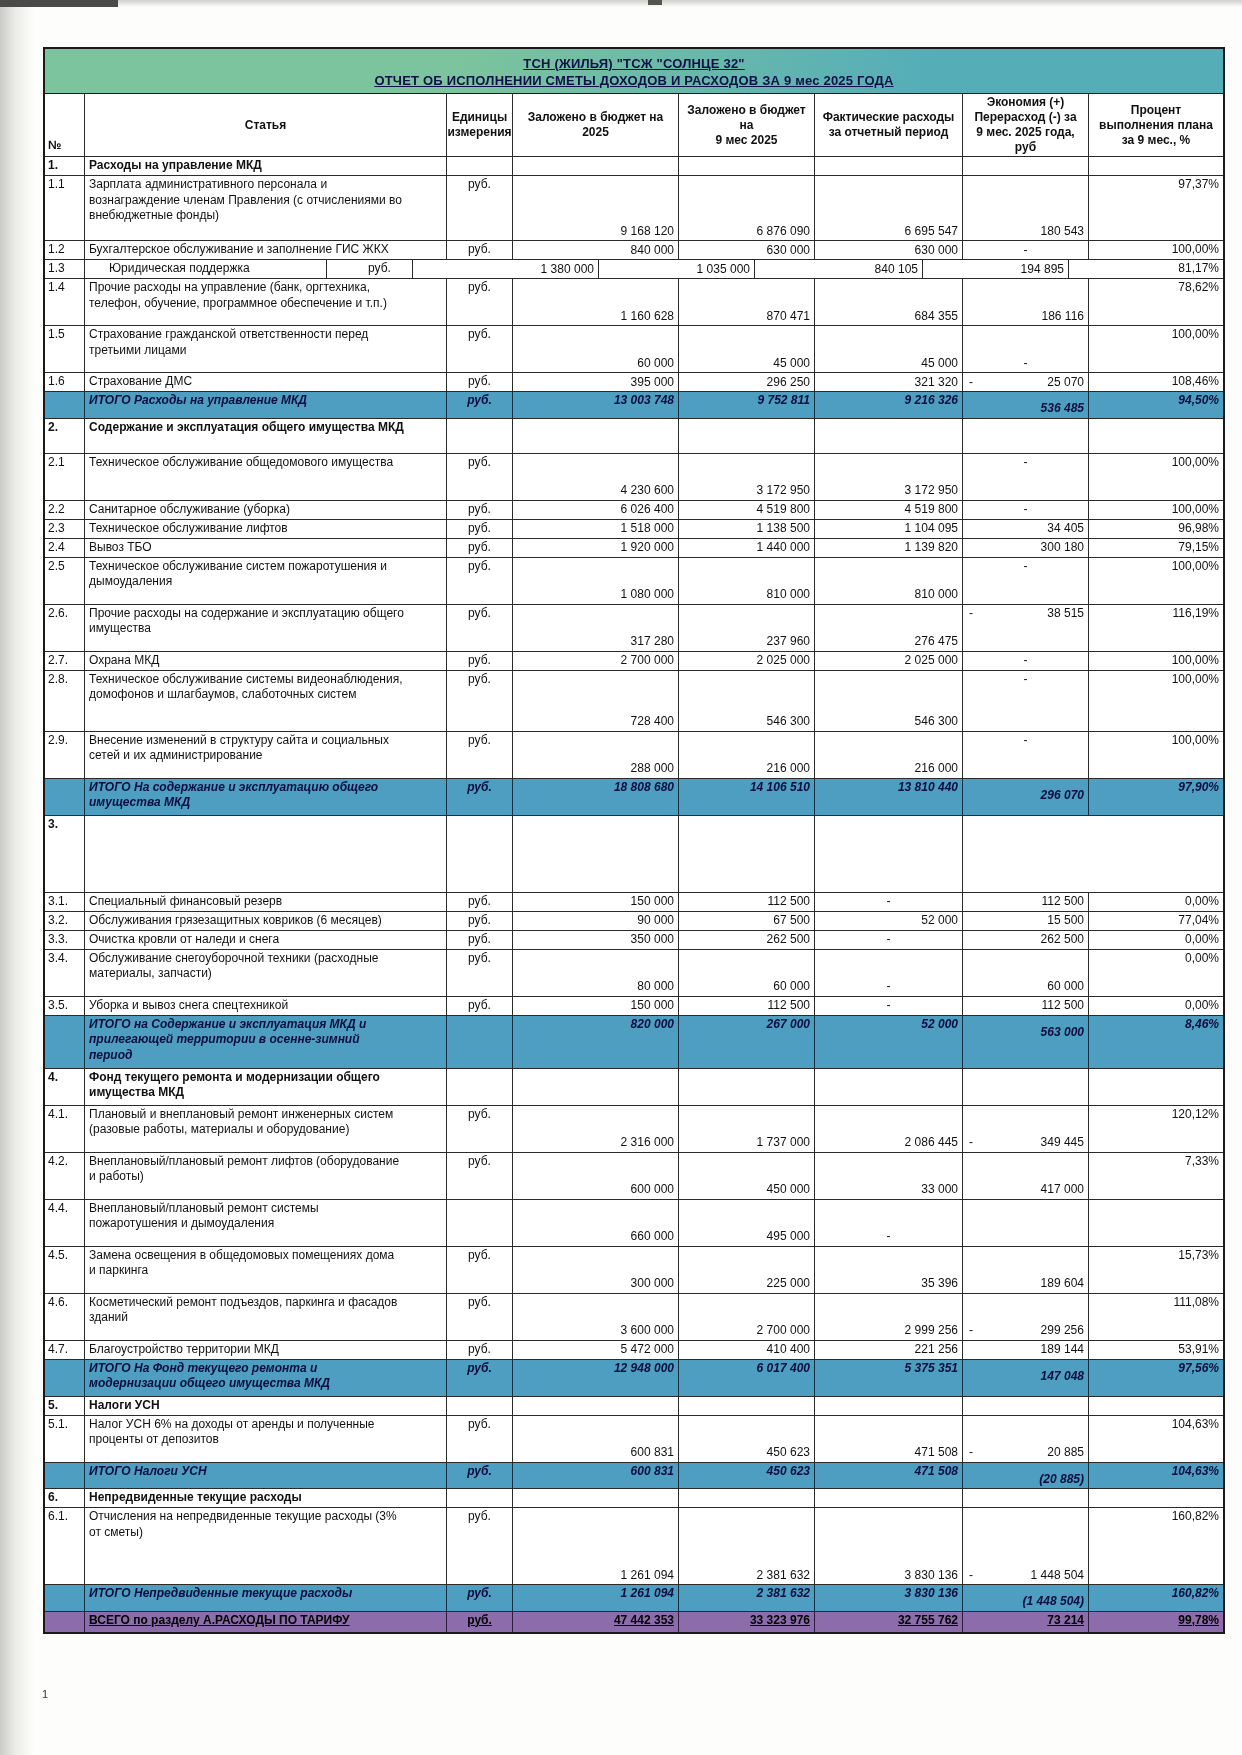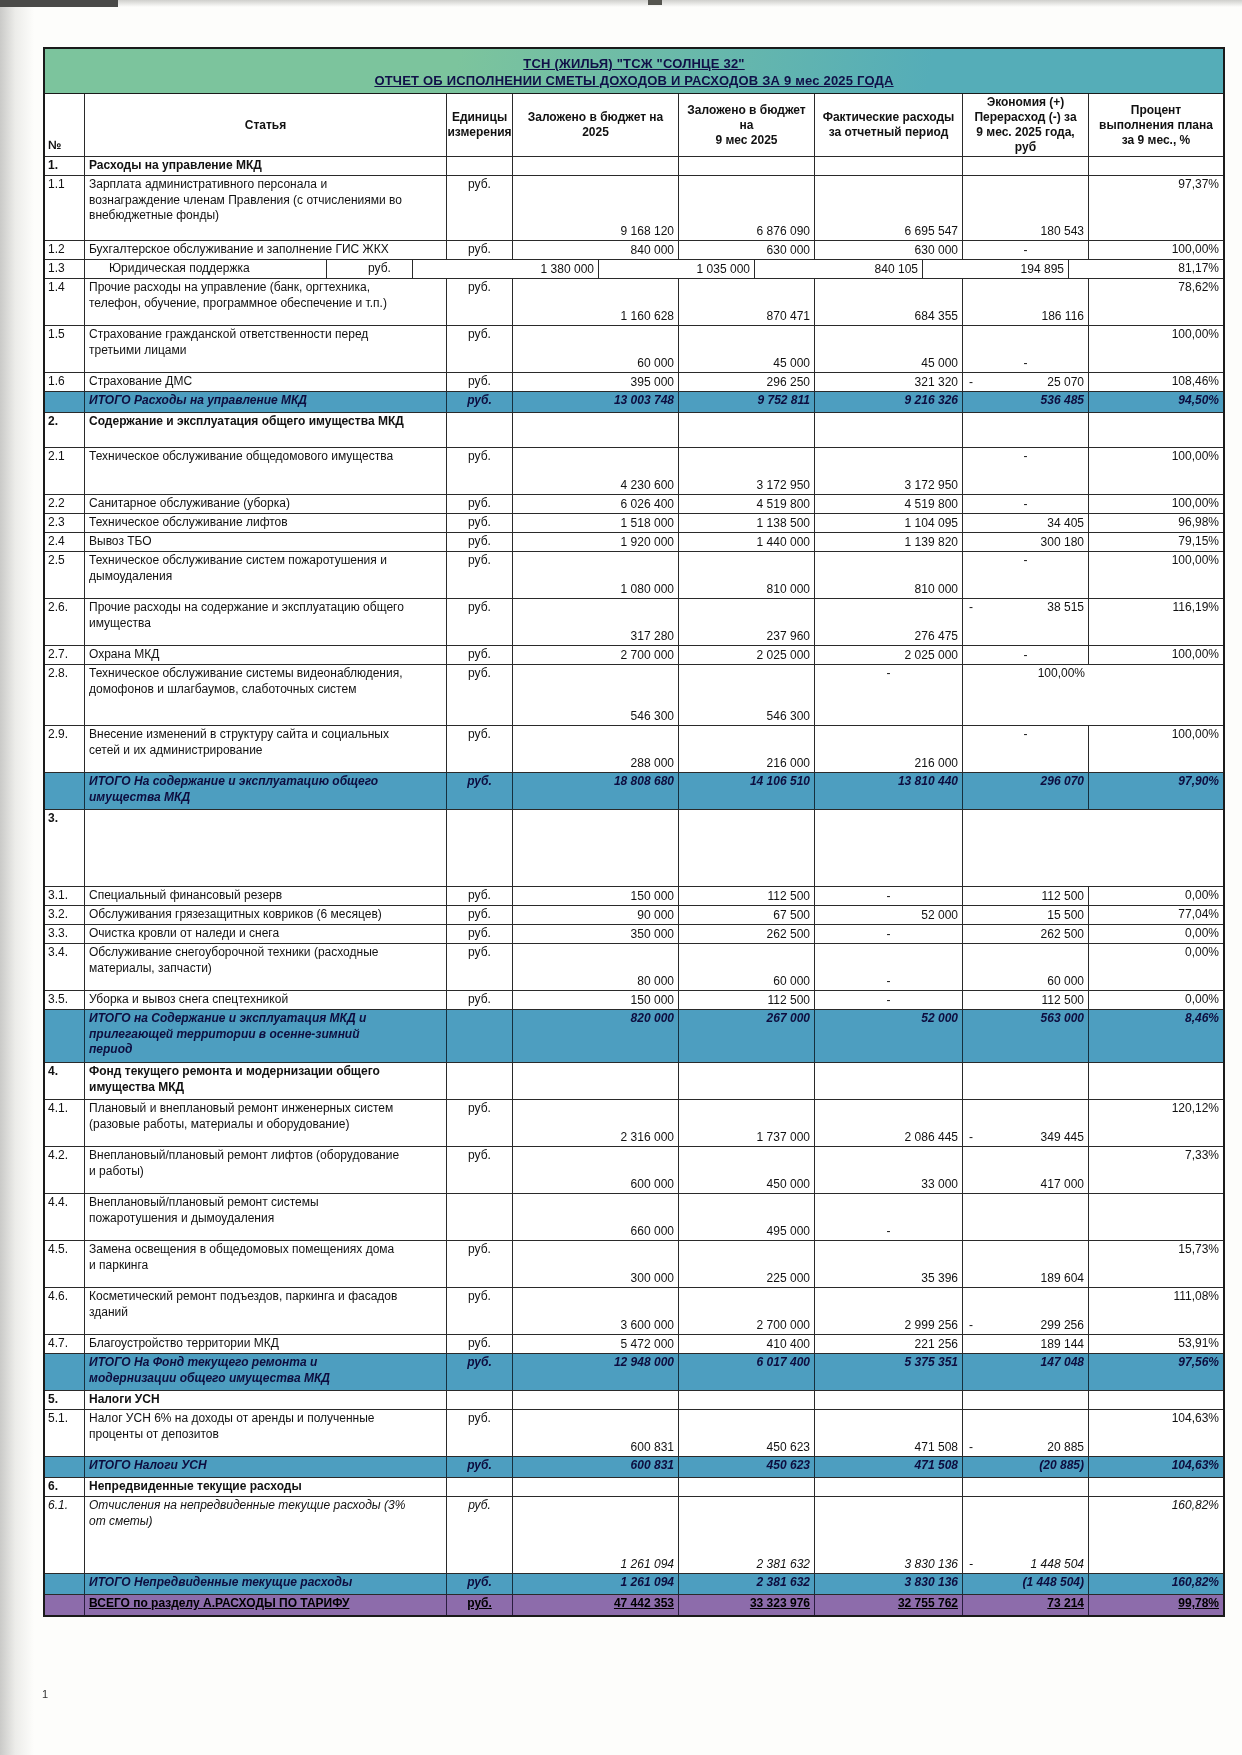--- a/index.html
+++ b/index.html
@@ -74,21 +74,21 @@
   }
   .row.colhead .cell.c-num{justify-content:flex-end;align-items:flex-start;padding-bottom:3px;}
 
   
   .row.sec .c-name{font-weight:bold;}
   .row.sec .c-num{font-weight:bold;}
   .row.total{background:var(--total-bg);}
   .row.total .cell{font-weight:bold;font-style:italic;color:#0d0d3f;border-right-color:#14303f;}
   .row.total .c-val,.row.total .c-pct{justify-content:flex-start;}
   .row.total .c-val .v{margin-top:0;}
-  .row.total .econ-in{margin-top:0;}
+  .row.total .econ-in{margin-top:8px;}
   .row.grand{background:var(--grand-bg);}
   .row.grand .cell{font-weight:bold;color:#000000;border-right-color:#2b1d3f;}
   .row.grand .cell span{text-decoration:underline;}
   .row.grand .c-val,.row.grand .c-pct{justify-content:flex-start;}
   .row.grand .c-val .v{margin-top:0;}
   .row.grand .econ-in{margin-top:0;}
 
   .page-num{position:absolute;left:42px;top:1688px;font-size:11px;color:#333;}
 </style>
 </head>
@@ -524,20 +524,23 @@
         <div class="row item econ-top" style="min-height: 60px;">
           <div class="cell c-num">
             <span>2.8.</span>
           </div>
           <div class="cell c-name"><span>Техническое обслуживание системы видеонаблюдения,
 домофонов и шлагбаумов, слаботочных систем</span></div>
           <div class="cell c-unit">
             <span>руб.</span>
           </div>
           <div class="cell c-val">
+            <span class="v">728 400</span>
+          </div>
+          <div class="cell c-val">
             <span class="v">546 300</span>
           </div>
           <div class="cell c-val">
             <span class="v">546 300</span>
           </div>
           <div class="cell c-val c-econ">
             <div class="econ-in" style="justify-content: center; margin-top: 0px; margin-bottom: auto;">
               <span>-</span>
             </div>
           </div>
@@ -1033,21 +1036,21 @@
             <span>6.</span>
           </div>
           <div class="cell c-name"><span>Непредвиденные текущие расходы</span></div>
           <div class="cell c-unit"></div>
           <div class="cell c-val"></div>
           <div class="cell c-val"></div>
           <div class="cell c-val"></div>
           <div class="cell c-val c-econ"></div>
           <div class="cell c-pct"></div>
         </div>
-        <div class="row item" style="min-height: 76px; font-style: italic;">
+        <div class="row item" style="min-height: 76px;">
           <div class="cell c-num">
             <span>6.1.</span>
           </div>
           <div class="cell c-name"><span>Отчисления на непредвиденные текущие расходы (3%
 от сметы)</span></div>
           <div class="cell c-unit">
             <span>руб.</span>
           </div>
           <div class="cell c-val">
             <span class="v">1 261 094</span>

